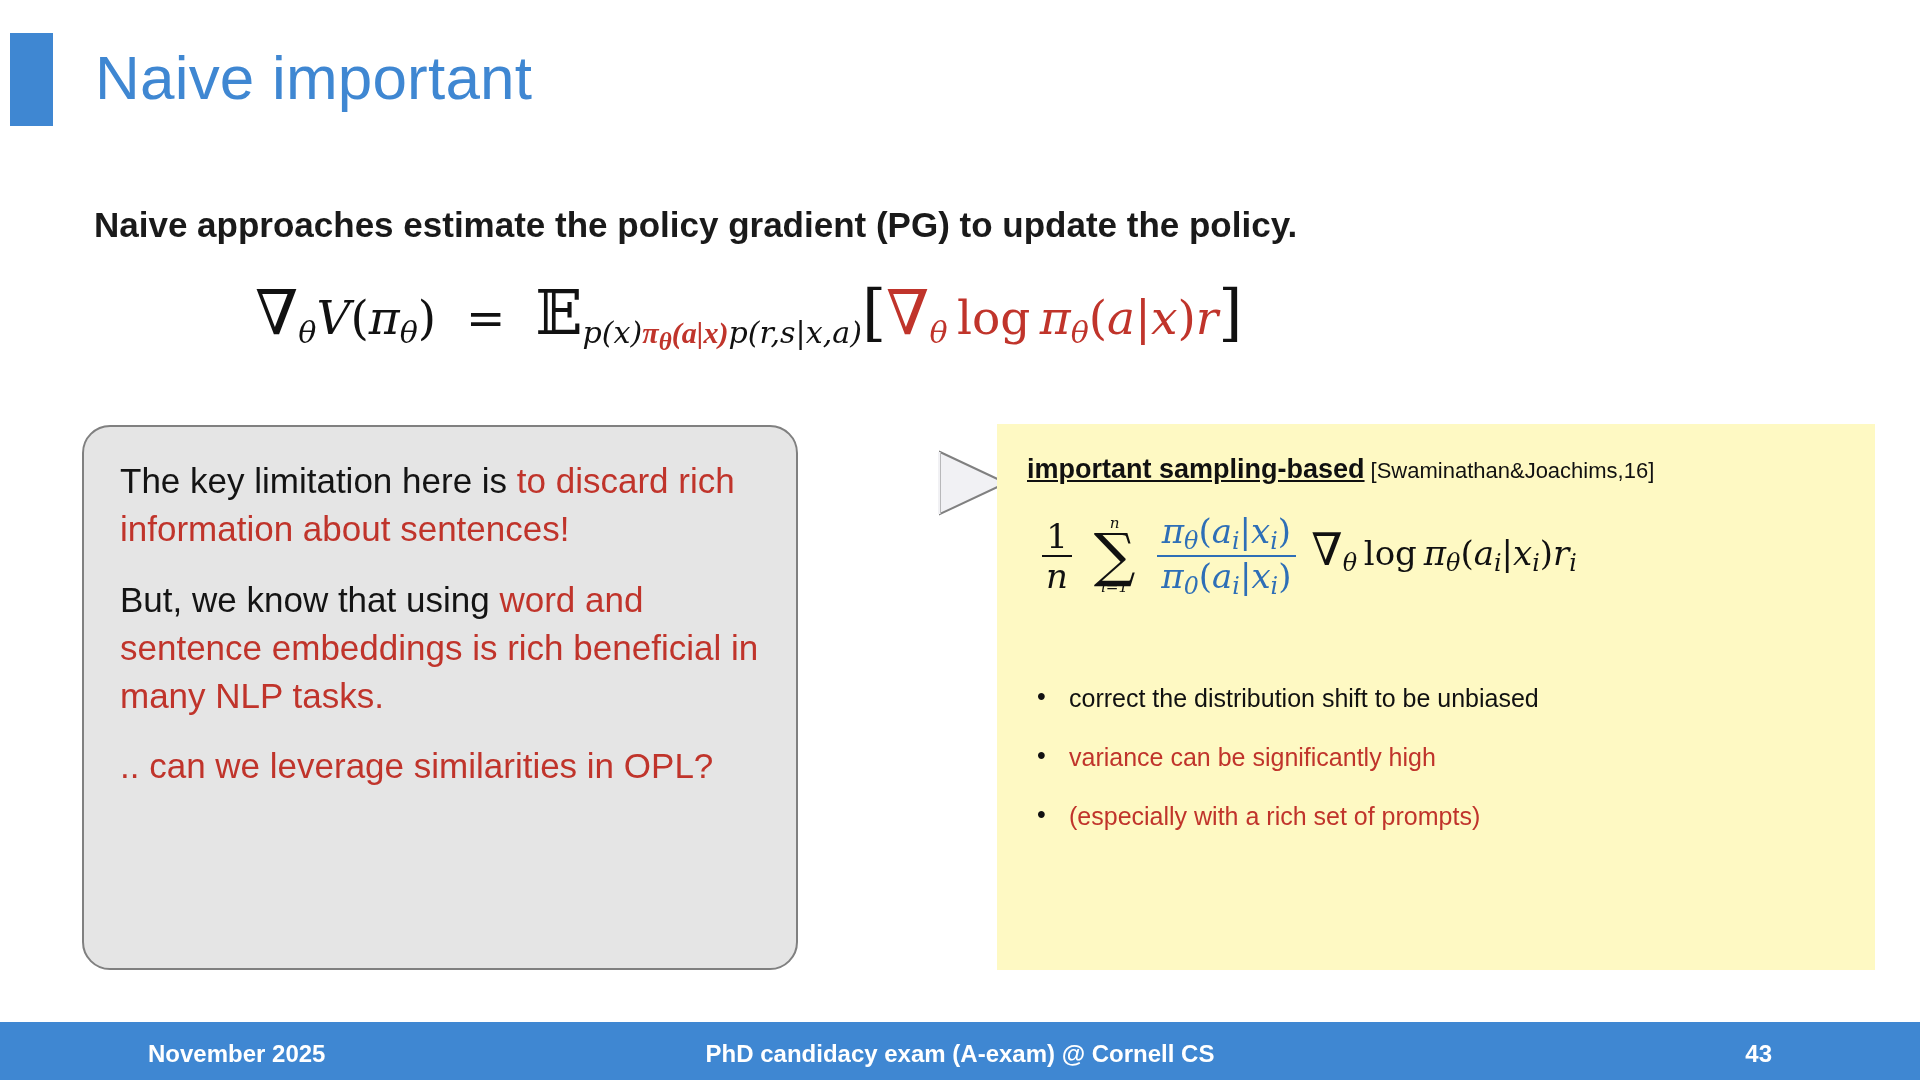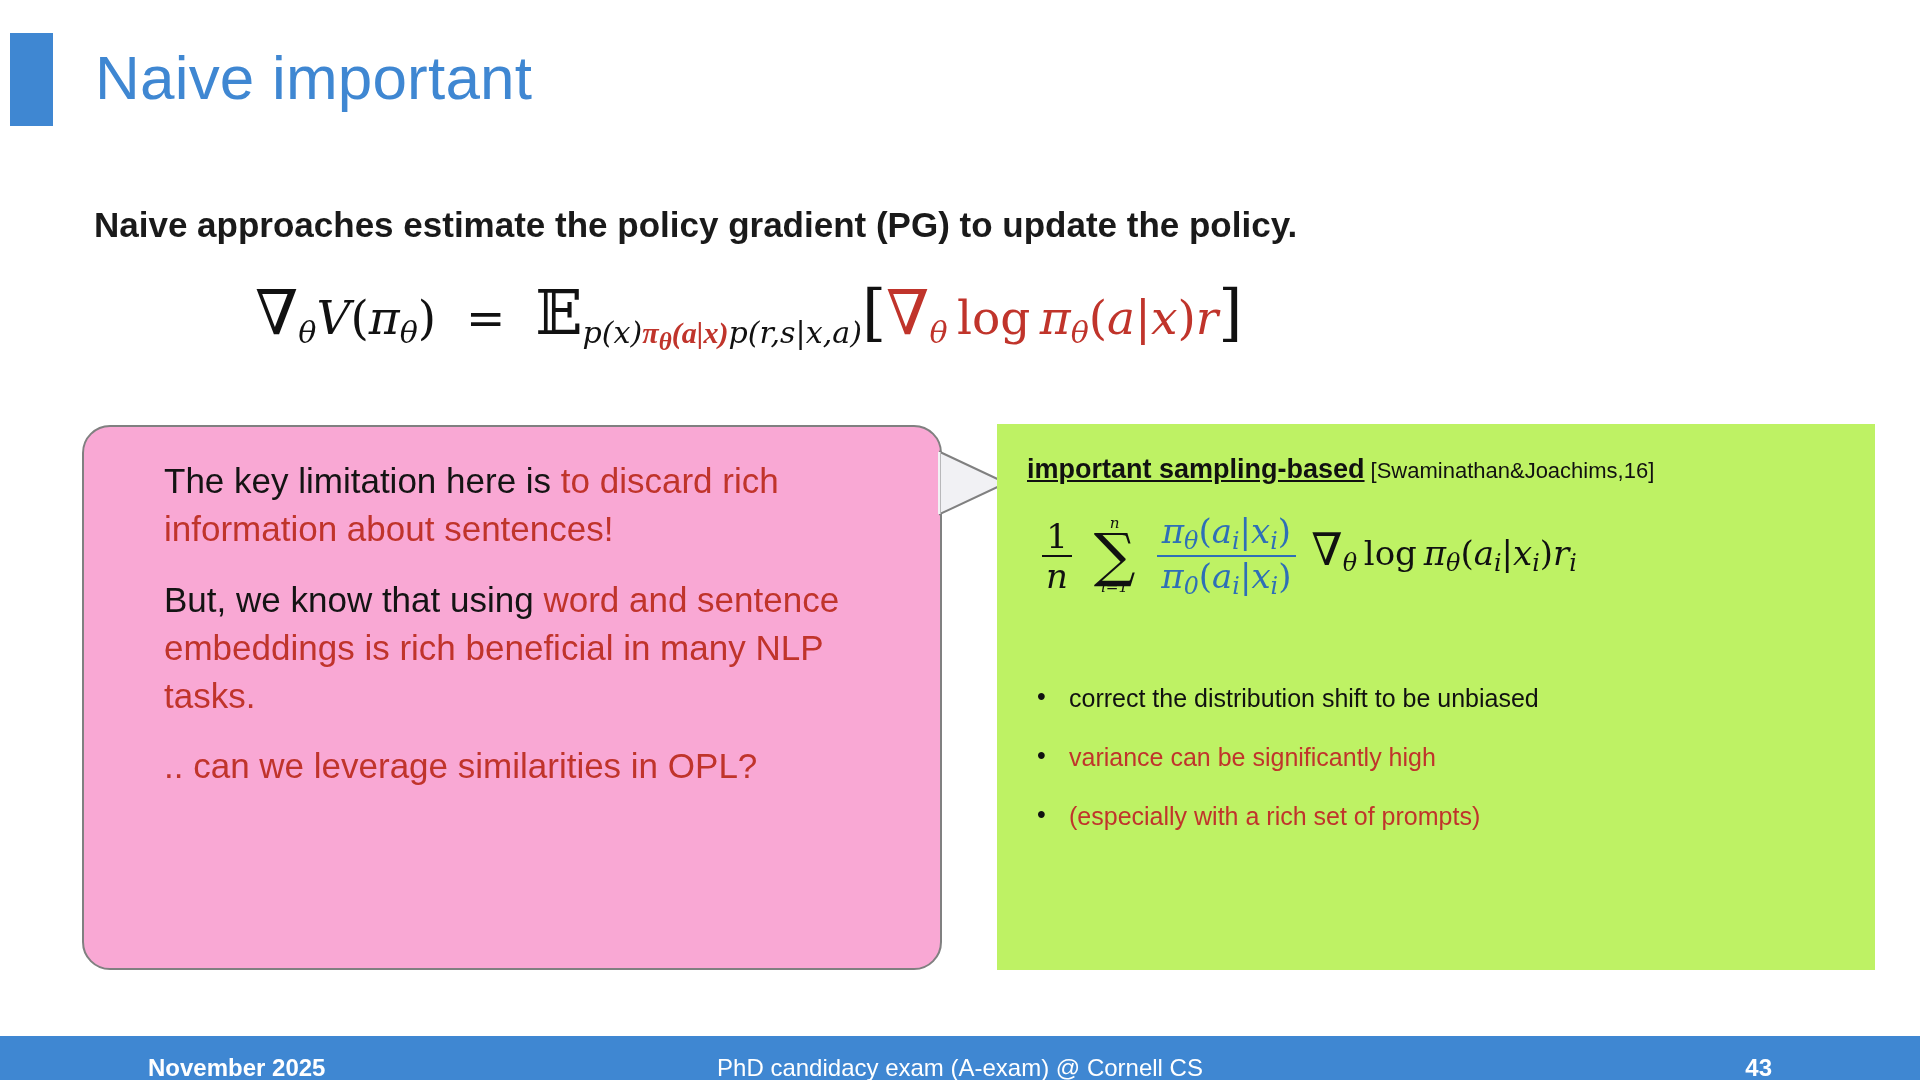--- a/index.html
+++ b/index.html
@@ -70,27 +70,26 @@
   .main-formula .red { color: #c0342b; }
   .main-formula .redb { color: #c0342b; font-weight: bold; font-family: Liberation Serif, serif; }
   .mi { font-style: italic; }
   .big { font-size: 1.32em; }
 
   
   .callout {
     position: absolute;
     left: 82px;
     top: 425px;
-    width: 860px;
+    width: 716px;
     height: 545px;
     border: 2px solid #808080;
     border-radius: 28px;
-    background: #f9a8d4;
+    background: #e5e5e5;
     box-sizing: border-box;
-    padding-left: 44px;
   }
   .callout-inner {
     padding: 30px 36px 0 36px;
   }
   .callout p {
     margin: 0 0 22px 0;
     font-size: 35px;
     line-height: 1.38;
     color: #141414;
   }
@@ -106,21 +105,21 @@
     height: 66px;
   }
 
   
   .panel {
     position: absolute;
     left: 997px;
     top: 424px;
     width: 878px;
     height: 546px;
-    background: #bef264;
+    background: #fef9c3;
   }
   .panel-head {
     position: absolute;
     left: 30px;
     top: 30px;
     white-space: nowrap;
   }
   .panel-head .hl {
     font-size: 27px;
     font-weight: bold;
@@ -184,40 +183,40 @@
     line-height: 1;
   }
   .bullet.redtext { color: #c0342b; }
 
   
   .footer {
     position: absolute;
     left: 0;
     bottom: 0;
     width: 1920px;
-    height: 44px;
+    height: 58px;
     background: #3f87d2;
   }
   .footer-left {
     position: absolute;
     left: 148px;
     top: 18px;
     font-size: 24px;
     color: #ffffff;
     font-weight: bold;
   }
   .footer-center {
     position: absolute;
     left: 0;
     right: 0;
     top: 18px;
     text-align: center;
     font-size: 24px;
     color: #ffffff;
-    font-weight: normal;
+    font-weight: bold;
   }
   .footer-right {
     position: absolute;
     right: 148px;
     top: 18px;
     font-size: 24px;
     color: #ffffff;
     font-weight: bold;
     margin-left: 16px;
   }

